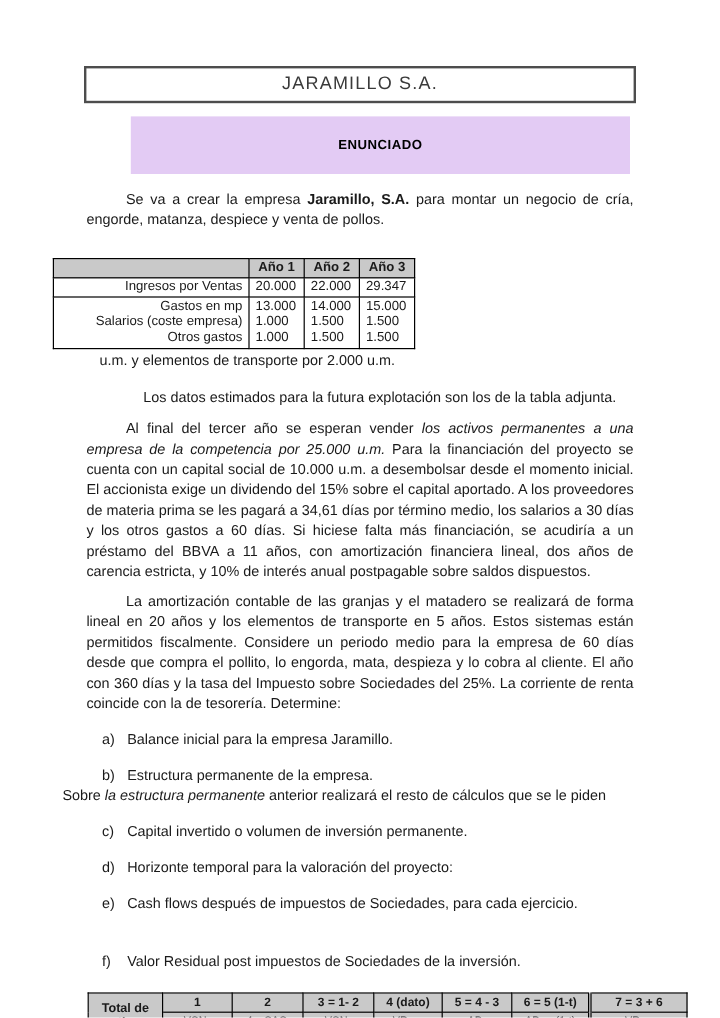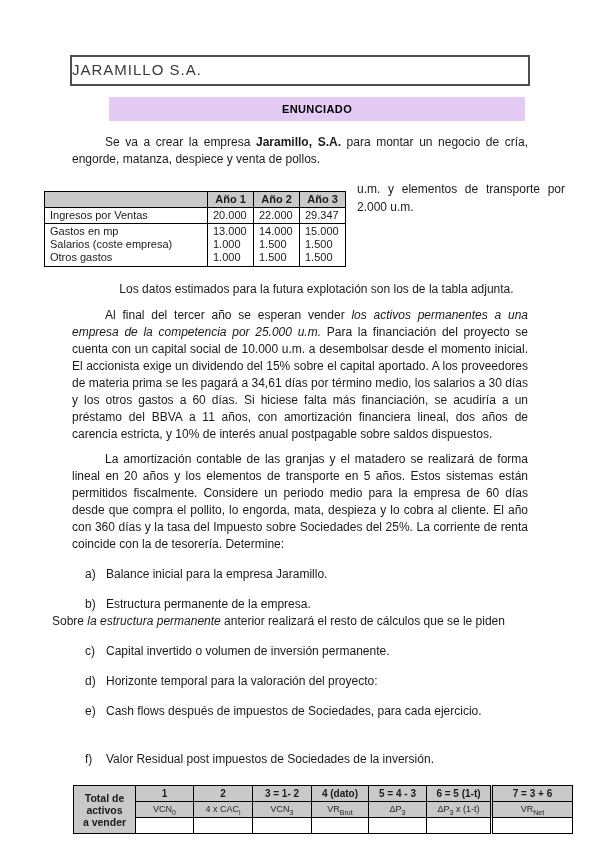--- a/index.html
+++ b/index.html
@@ -5,43 +5,43 @@
   html,body{margin:0;padding:0;}
   body{
     width:600px;height:848px;background:#ffffff;overflow:hidden;
     font-family:"Liberation Sans","DejaVu Sans",sans-serif;color:#1a1a1a;
   }
   .page{position:relative;width:600px;height:848px;}
 
   
   .title-box{
     margin:55px 70px 0 70px;border:2px solid #4d4d4d;background:#fff;
-    text-align:left;padding:4px 0 5px 0;
+    text-align:center;padding:4px 0 5px 0;
   }
   .title-box .t{font-size:15px;letter-spacing:1px;color:#3a3a3a;}
 
   
   .enunciado{
     margin:11px 75px 0 109px;background:#e3cbf4;text-align:center;
-    font-size:11px;font-weight:bold;letter-spacing:.4px;padding:6px 0;color:#000;
+    font-size:11px;font-weight:bold;letter-spacing:.4px;padding:18px 0;color:#000;
   }
 
   
   .para{margin:13px 72px 0 72px;font-size:12px;line-height:17px;text-align:justify;}
   .indent{text-indent:33px;}
   .b{font-weight:bold;}
   .it{font-style:italic;}
 
   
-  .cols{margin:12px 72px 0 72px;display:flex;align-items:flex-start;}
+  .cols{margin:12px 72px 0 72px;display:flex;align-items:flex-start;flex-direction:column;}
   .tblwrap{flex:none;width:302px;margin-left:-28px;margin-top:11px;}
   table.estimates{width:100%;border-collapse:collapse;font-size:11px;table-layout:fixed;}
   table.estimates td{border:1.5px solid #000;padding:1px 5px 2px 5px;vertical-align:top;}
   table.estimates .hdr{background:#c9c9c9;font-weight:bold;text-align:center;}
-  table.estimates .lbl{width:152px;text-align:left;}
+  table.estimates .lbl{width:152px;text-align:right;}
   table.estimates .num{text-align:left;}
   table.estimates .ml div{line-height:13px;}
   .side{flex:1;margin-left:11px;margin-right:-37px;font-size:12px;line-height:18px;text-align:justify;}
 
   
   .li{margin:13px 72px 0 72px;display:flex;font-size:12px;line-height:17px;padding-left:13px;}
   .li .mk{flex:none;width:21px;}
   .li.gap{margin-top:31px;}
   .sobre{margin:0 72px 0 52px;font-size:12px;line-height:17px;}
 

